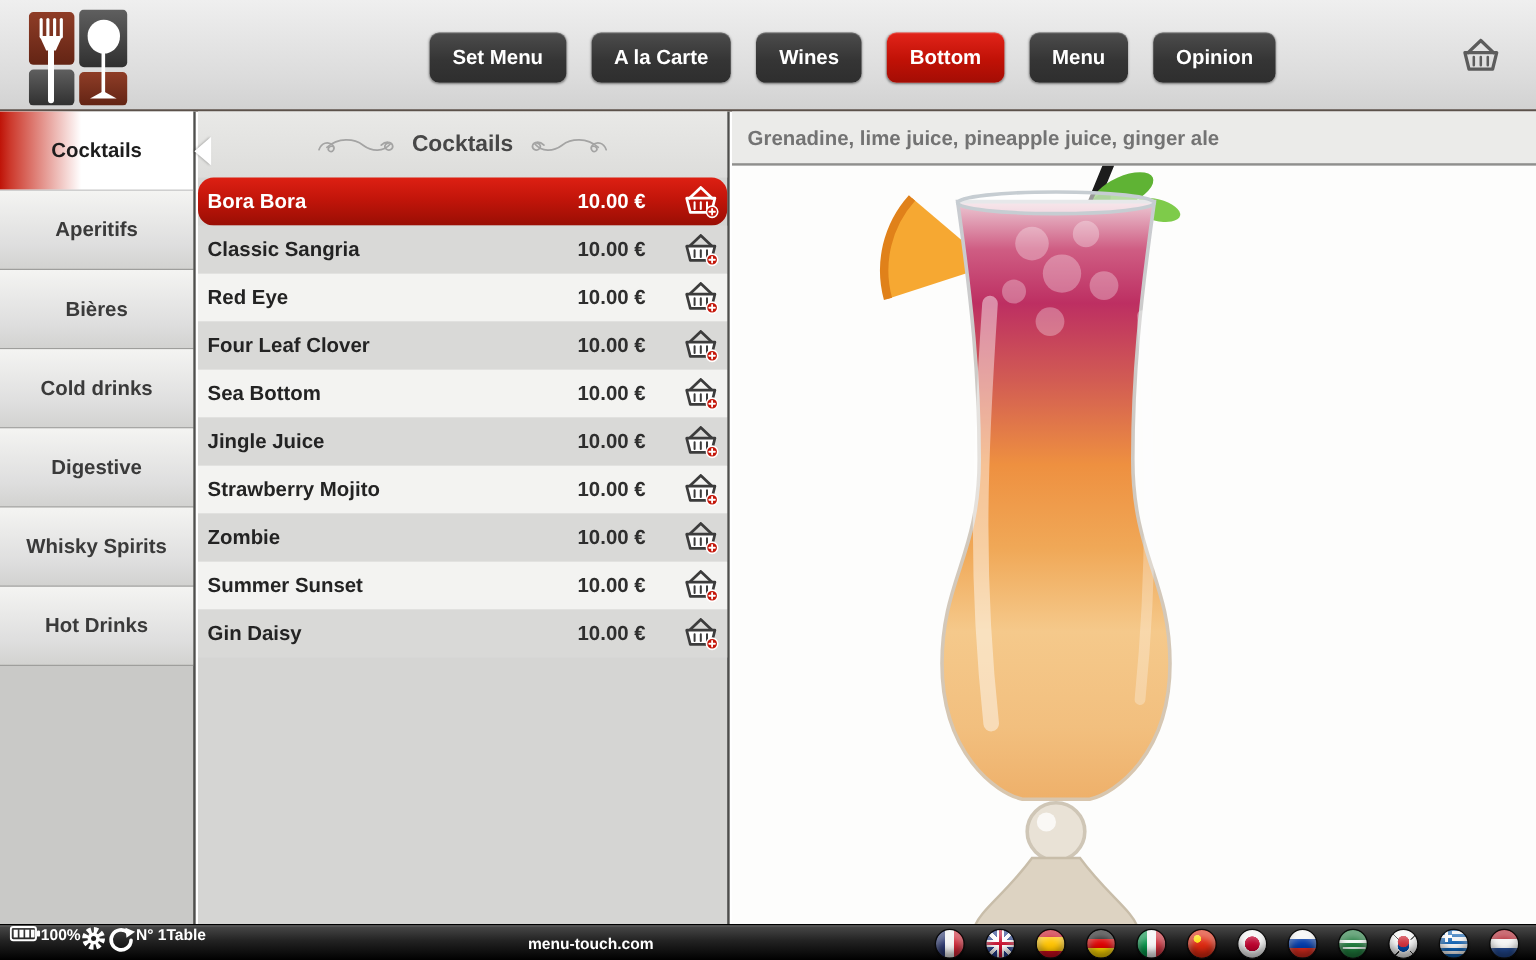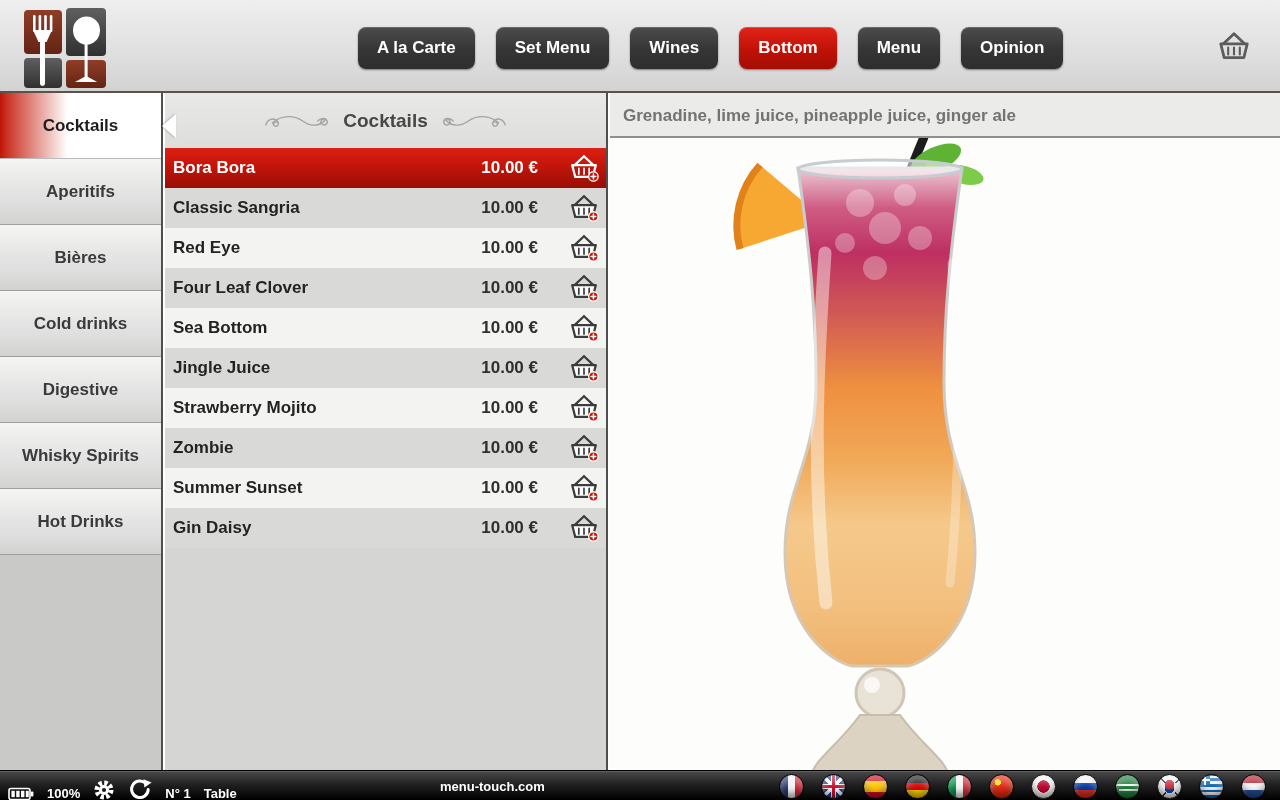--- a/index.html
+++ b/index.html
@@ -33,36 +33,36 @@
 
   .list-col { position:absolute; left:165px; top:93px; width:443px; height:677px;
     background:#d5d5d3; border-right:2px solid #4f4f4d; z-index:2; }
   .list-header { height:55px; display:flex; align-items:center; justify-content:center; gap:14px;
     background:linear-gradient(#e9e9e7,#dddddb); color:#474747; font-weight:bold; font-size:19px; }
   .flourish { opacity:.75; }
   .flourish.right { transform:scaleX(-1); }
   .menu-row { position:relative; height:40px; display:flex; align-items:center; cursor:pointer; }
   .menu-row.plain { background:#f3f3f1; }
   .menu-row.alt { background:#d9d9d7; }
-  .menu-row.selected { background:linear-gradient(#dd2013,#c2150a 45%,#990e04); }
+  .menu-row.selected { background:linear-gradient(#dd2013,#c2150a 45%,#990e04);border-radius:13px; }
   .item-name { margin-left:8px; font-weight:bold; font-size:17px; color:#232323; }
   .item-price { position:absolute; right:68px; font-weight:bold; font-size:17px; color:#2e2e2e;margin-left:12px; }
   .menu-row.selected .item-name, .menu-row.selected .item-price { color:#fff; }
   .basket-add { position:absolute; right:6px; top:5px; width:32px; height:30px; cursor:pointer; }
 
   .detail-col { position:absolute; left:610px; top:93px; width:670px; height:677px; background:#fdfdfc; overflow:hidden; }
   .desc-bar { position:relative; z-index:2; height:45px; line-height:45px; padding-left:13px;
     background:#ebebe9; border-bottom:2px solid #8f8f8d; color:#737373; font-weight:bold; font-size:17px; }
   .cocktail { position:absolute; left:60px; top:40px; z-index:1; }
 
   
   .bottom-bar { position:absolute; left:0; bottom:0; width:1280px; height:30px;
     background:linear-gradient(#4a4a4a,#222 45%,#000); border-top:1px solid #000;
     box-shadow:inset 0 1px 0 #606060; color:#fff; z-index:5; }
-  .bar-left { position:absolute; left:8px; top:0; height:30px; display:flex; align-items:flex-end; gap:13px; }
+  .bar-left { position:absolute; left:8px; top:0; height:30px; display:flex; align-items:flex-start; }
   .bar-text { font-size:13px; font-weight:bold; color:#fff; }
   .bar-center { position:absolute; left:440px; top:0; height:30px; display:flex; align-items:center; }
   .bar-flags { position:absolute; right:14px; top:0; height:30px; display:flex; align-items:center; gap:17px; }
   .bar-icon { display:flex; align-items:center; cursor:pointer; }
 
   .flag { width:25px; height:25px; border-radius:50%; display:inline-block; border:1px solid #0a0a0a;
     box-shadow:inset 0 7px 6px rgba(255,255,255,.38), inset 0 -5px 6px rgba(0,0,0,.42), 0 1px 1px rgba(0,0,0,.6);
     background-color:#888; cursor:pointer; }
   .flag-fr { background:linear-gradient(90deg,#27346d 33%,#f2f2f2 33% 66%,#ce2434 66%); }
   .flag-gb { background:
@@ -129,22 +129,22 @@
           <rect x="16" y="32" width="5" height="46" rx="2.4"></rect>
         </g>
         <g fill="#fff">
           <path d="M49,22 a13.5,13.5 0 1 1 27,0 c0,8 -5,13 -11,14.5 v0 h-5 v0 c-6,-1.5 -11,-6.5 -11,-14.5 z"></path>
           <rect x="60.6" y="34" width="3" height="36"></rect>
           <path d="M51,74 l11,-6 h0.2 l11,6 z"></path>
         </g>
       </svg>
     </div>
     <div class="main-nav">
+        <button class="nav-btn">Set Menu</button>
         <button class="nav-btn">A la Carte</button>
-        <button class="nav-btn">Set Menu</button>
         <button class="nav-btn">Wines</button>
         <button class="nav-btn active">Bottom</button>
         <button class="nav-btn">Menu</button>
         <button class="nav-btn">Opinion</button>
       </div>
     <div class="header-basket">
       <svg width="36" height="33" viewBox="0 0 34 30">
         <path d="M17,3 L7,12.5 M17,3 L27,12.5" stroke="#5c5c5c" stroke-width="2.6" fill="none" stroke-linecap="round"></path>
         <path d="M4.5,12.5 h25 l-3.2,13 h-18.6 z" fill="none" stroke="#5c5c5c" stroke-width="2.6" stroke-linejoin="round"></path>
         <path d="M11.5,16 v6.5 M17,16 v6.5 M22.5,16 v6.5" stroke="#5c5c5c" stroke-width="2" stroke-linecap="round"></path>

